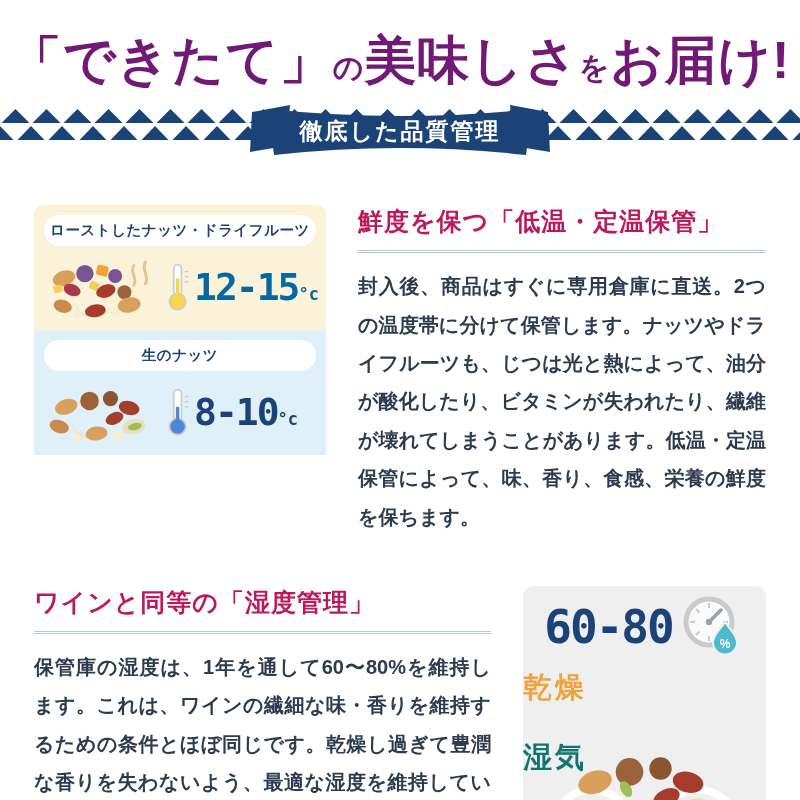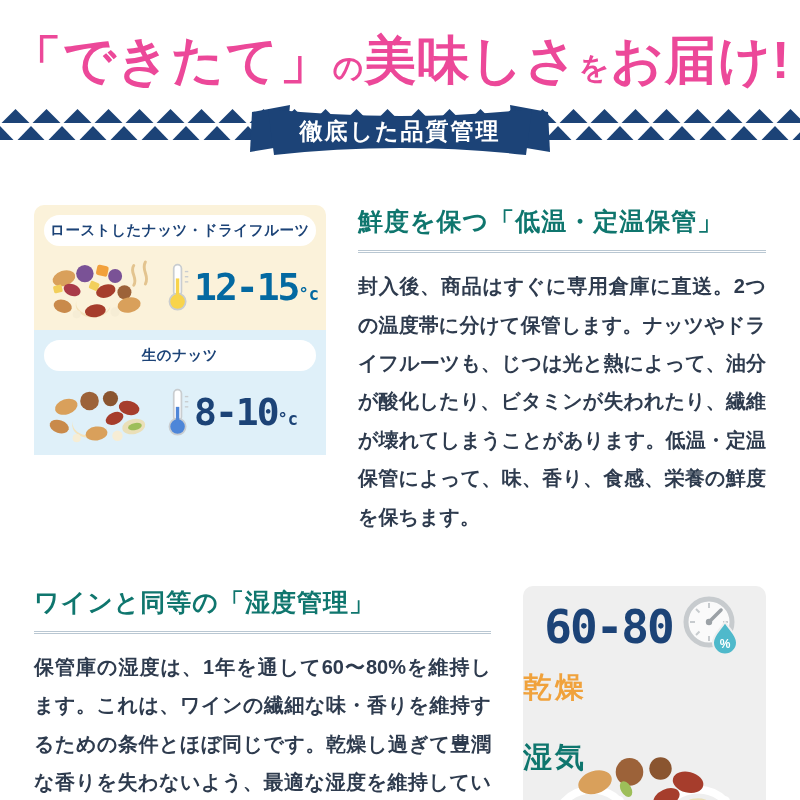--- a/index.html
+++ b/index.html
@@ -1,36 +1,36 @@
 <!DOCTYPE html>
 <html lang="ja"><head>
 <meta charset="utf-8">
 <style>
   * { margin:0; padding:0; box-sizing:border-box; }
   html,body { width:800px; height:800px; background:#ffffff; font-family:"Liberation Sans",sans-serif; }
   .page { position:relative; width:800px; height:800px; overflow:hidden; }
 
   
   .header { text-align:center; padding-top:32px; }
-  .title { color:#ec4899; font-weight:900; font-size:52px; letter-spacing:1px; line-height:1.1; white-space:nowrap; }
+  .title { color:#701a75; font-weight:900; font-size:52px; letter-spacing:1px; line-height:1.1; white-space:nowrap; }
   .title .small { font-size:30px; font-weight:800; }
 
   
   .band-wrap { position:relative; margin-top:18px; height:34px; }
   .band-wrap svg.band { display:block; }
   .ribbon { position:absolute; left:50%; top:-7px; transform:translateX(-50%); width:300px; height:60px; }
   .ribbon text { font-family:"Liberation Sans",sans-serif; font-weight:bold; font-size:23px; letter-spacing:2px; fill:#ffffff; }
 
   
   .content { padding:0 34px;margin-top:28px; }
   .section { display:flex; gap:32px; }
   .section1 { margin-top:64px; }
   .section2 { margin-top:50px; }
 
-  h2.sec-heading { color:#0f766e; font-size:25px; font-weight:800; letter-spacing:1px; padding-bottom:12px; border-bottom:3px double #b9c7d2; margin-bottom:14px; white-space:nowrap; }
+  h2.sec-heading { color:#be185d; font-size:25px; font-weight:800; letter-spacing:1px; padding-bottom:12px; border-bottom:3px double #b9c7d2; margin-bottom:14px; white-space:nowrap; }
   p.sec-body { color:#2e3b4e; font-size:20px; line-height:1.92; text-align:justify; font-weight:700; }
   .text-col { flex:1; min-width:0; }
 
   
   .cards { width:292px; flex:none; border-radius:10px; overflow:hidden; }
   .card { height:125px; padding-top:10px; }
   .card-roasted { background:#fbf2da; }
   .card-raw { background:#dff0f9; }
   .pill { margin:0 10px; background:#ffffff; border-radius:16px; text-align:center; color:#1c4377; font-weight:bold; font-size:14.5px; padding:6px 2px; letter-spacing:0.5px; white-space:nowrap; }
   .card-content { display:flex; align-items:center; justify-content:flex-start; padding:2px 6px 0 2px; }

